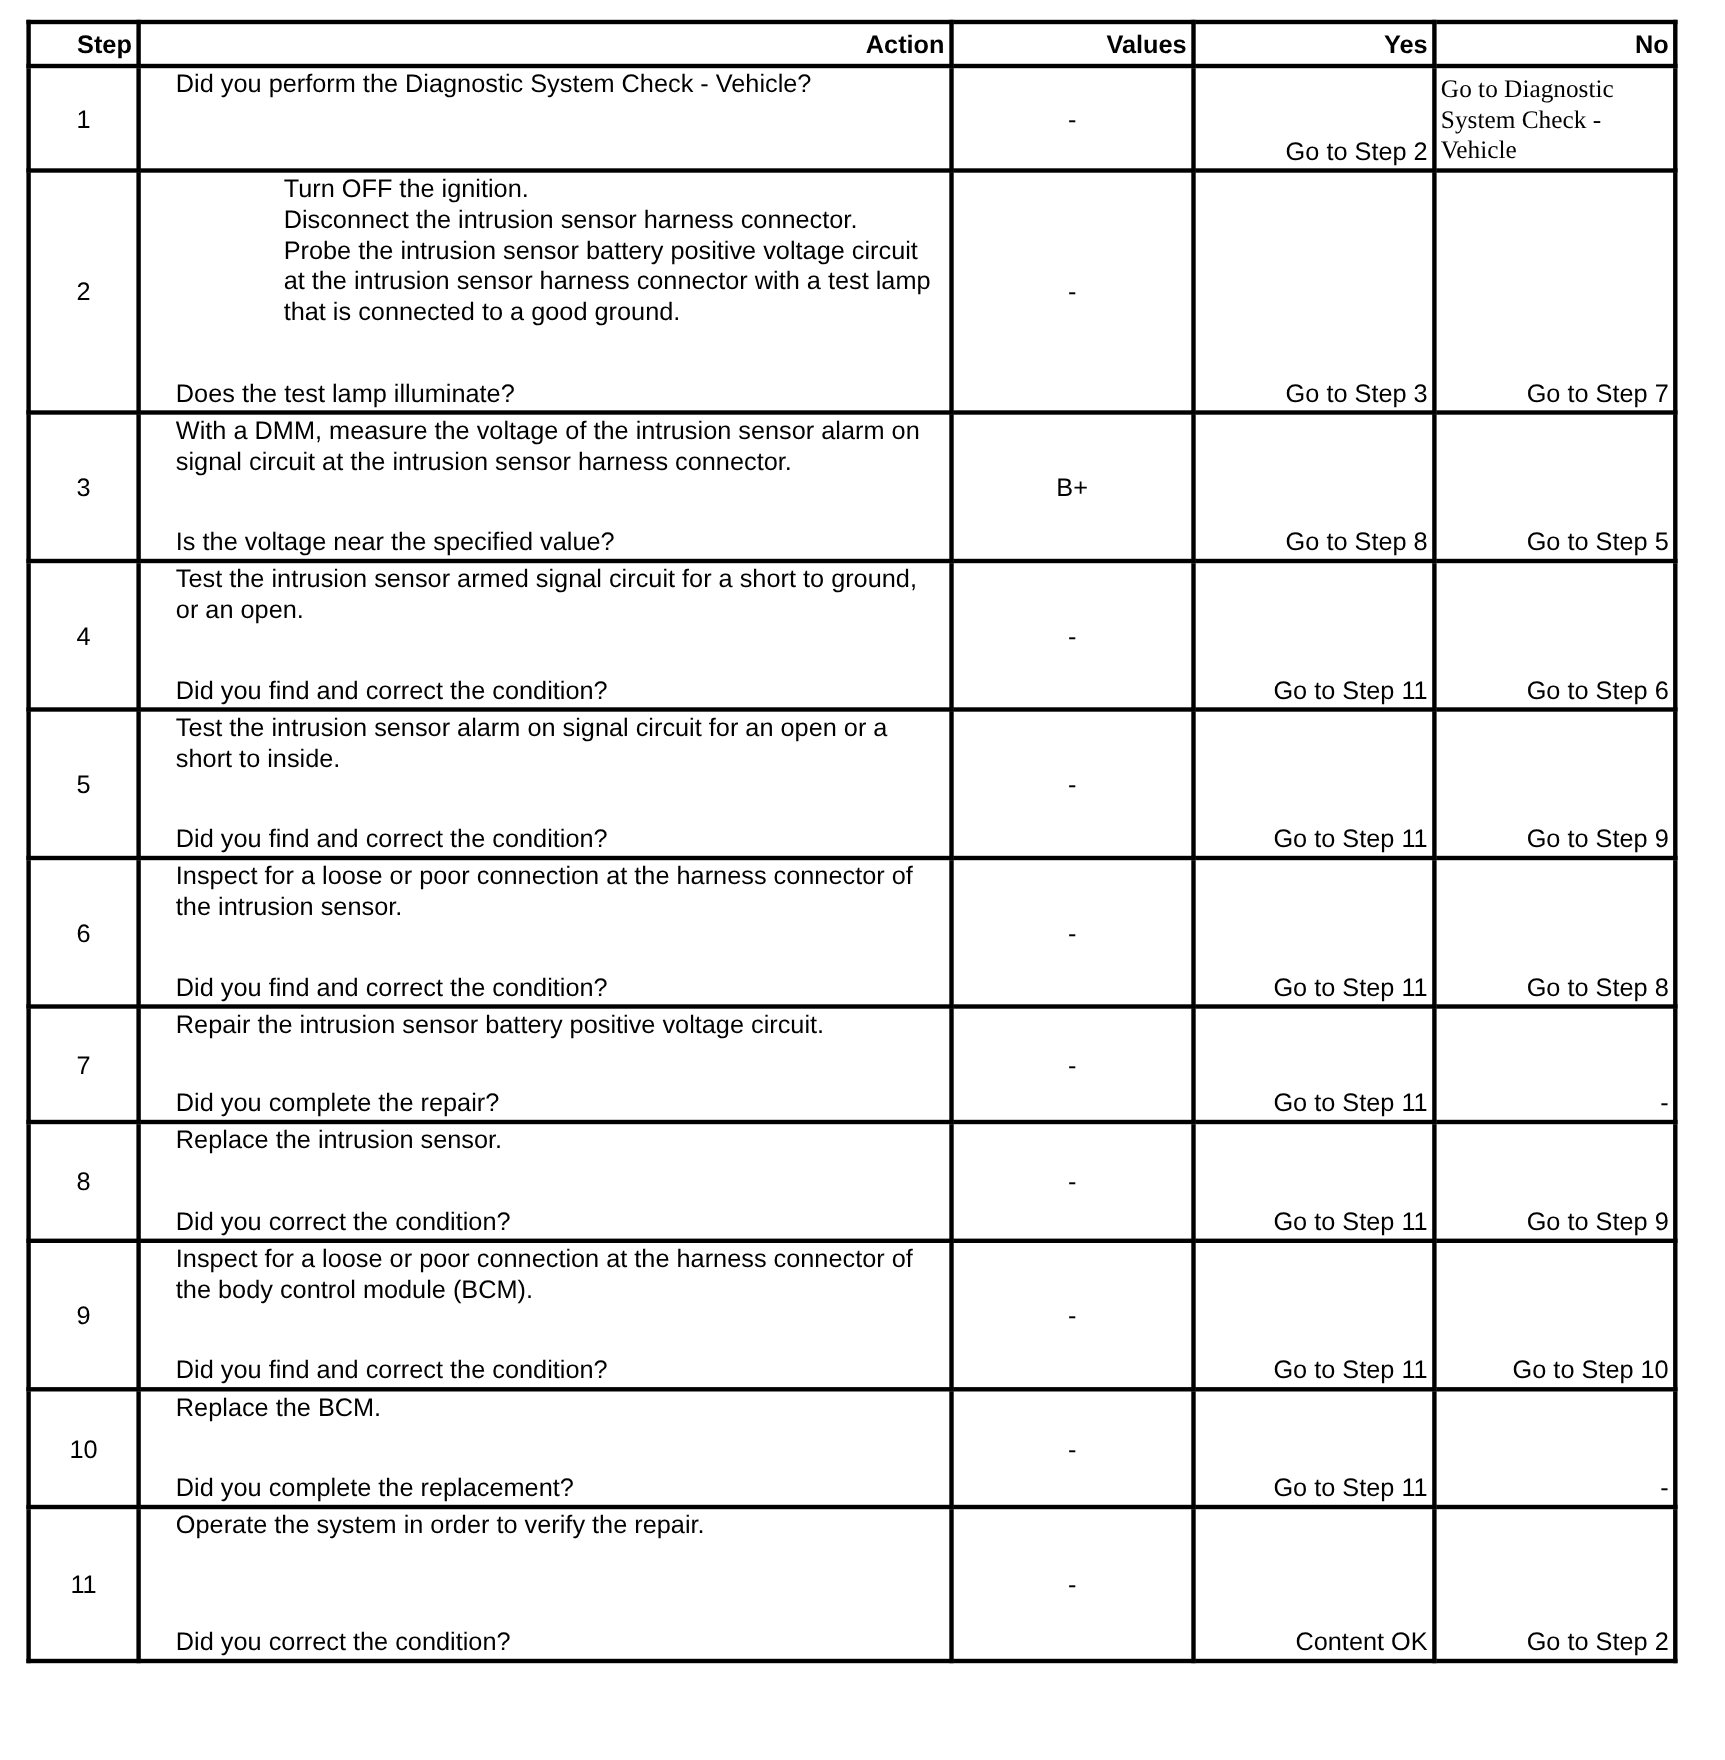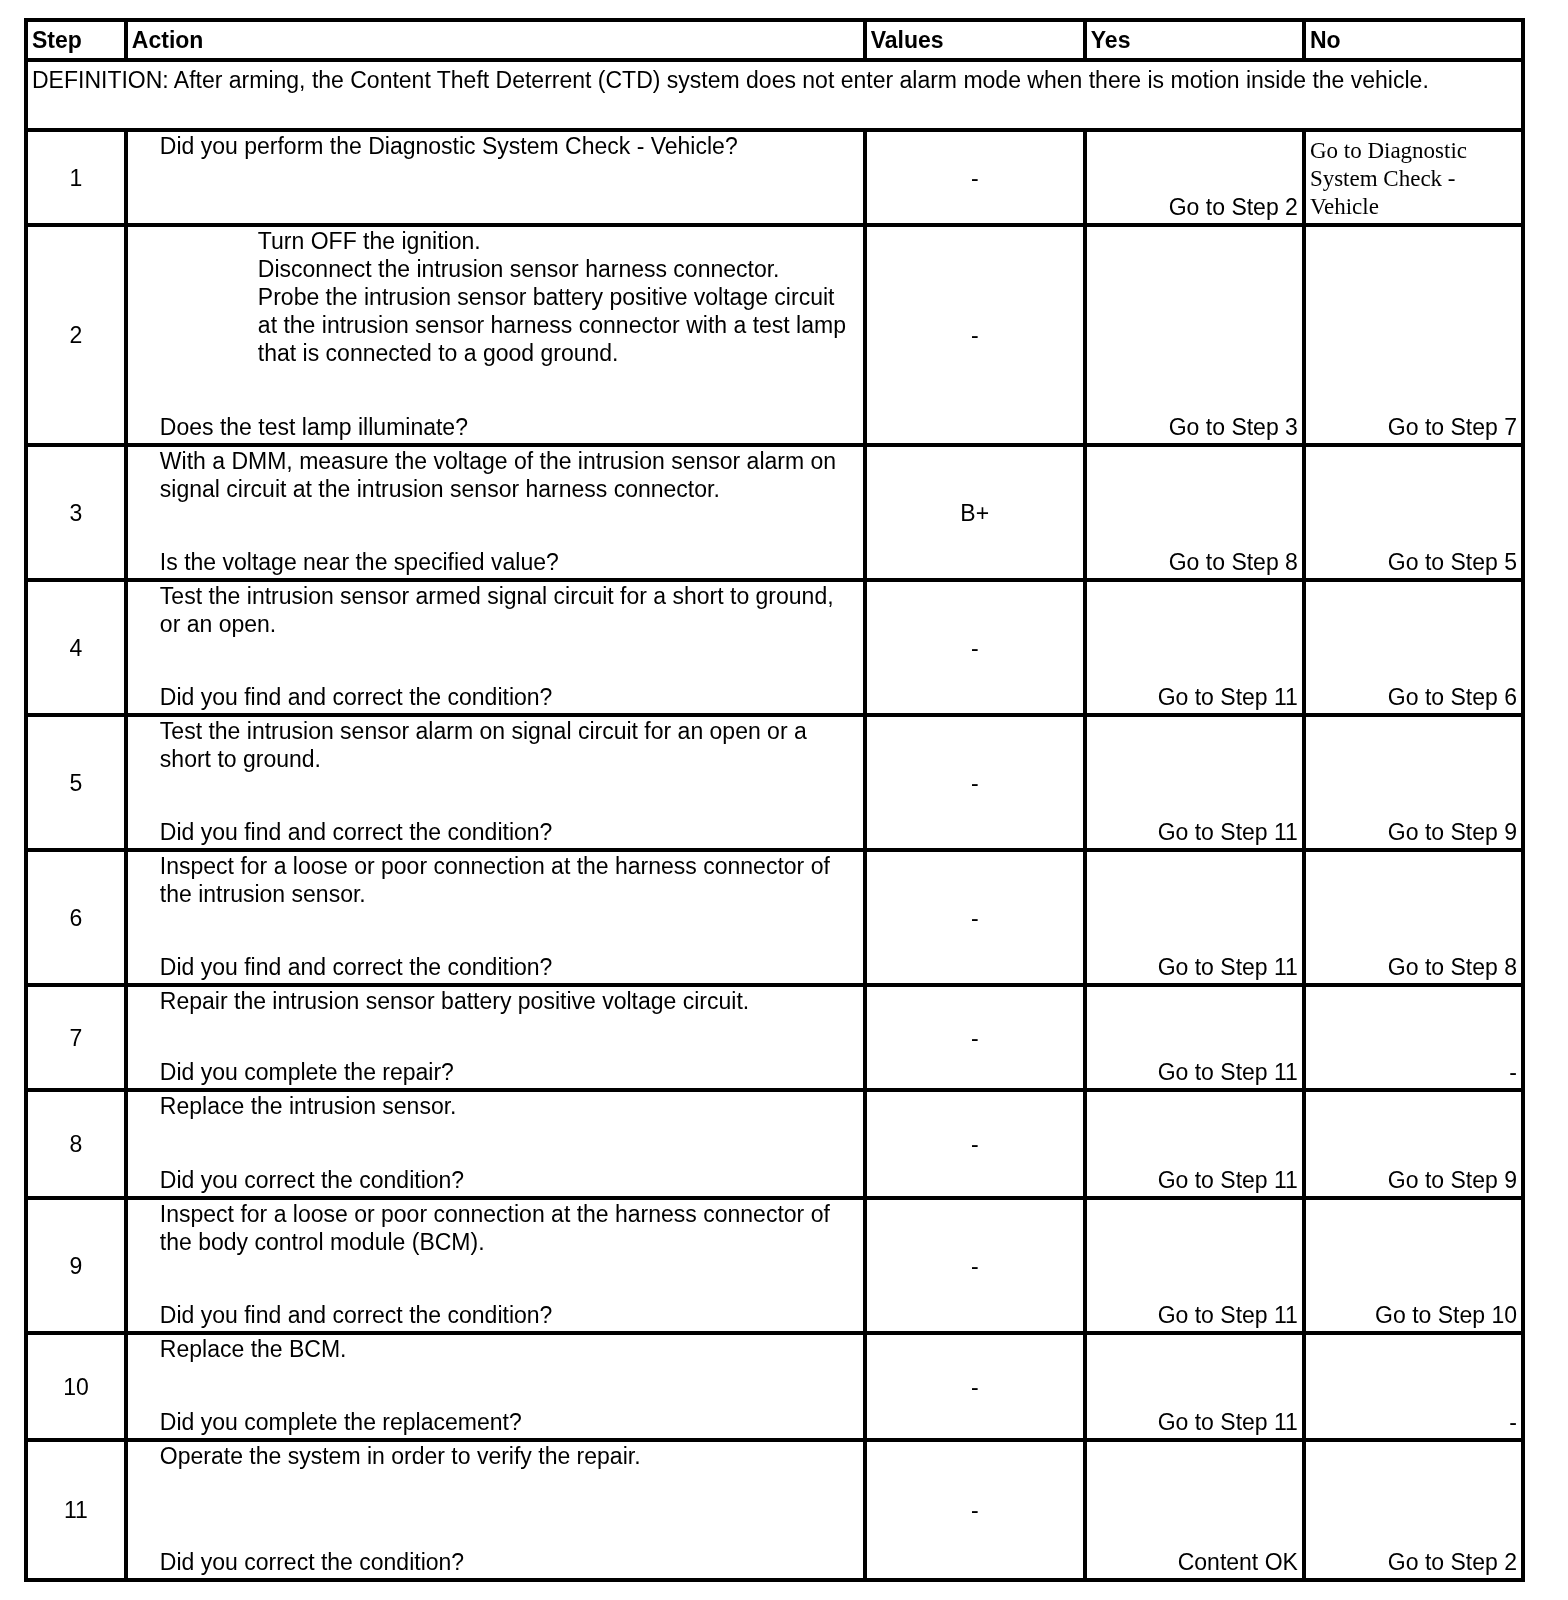--- a/index.html
+++ b/index.html
@@ -1,19 +1,19 @@
 <!DOCTYPE html>
 <html><head>
 <meta charset="utf-8">
 <style>
   html, body { margin:0; padding:0; background:#ffffff; }
   body { width:1568px; height:1600px; position:relative; font-family:"Liberation Sans", sans-serif; color:#000; }
   table { position:absolute; left:24px; top:18px; width:1501px; border-collapse:collapse; table-layout:fixed; font-size:23px; line-height:28px; }
   td, th { border:4px solid #000; padding:0 4px; vertical-align:top; }
-  th { font-weight:bold; height:36px; text-align:left; vertical-align:middle; }
+  th { font-weight:bold; height:36px; text-align:right; vertical-align:middle; }
   .c-step { text-align:center; vertical-align:middle; }
   .c-val { text-align:center; vertical-align:middle; }
   .c-yes, .c-no { text-align:right; vertical-align:bottom; padding-bottom:2px; }
   .c-no.wrap { text-align:left;font-family:Liberation Serif, serif; }
   .c-action { position:relative; }
   .act-wrap { display:flex; flex-direction:column; justify-content:space-between; height:100%;margin-left:28px; }
   .bullets { padding-left:98px; }
   .def { padding:4px 4px 2px 4px; text-align:left; }
 </style>
 </head>
@@ -30,23 +30,20 @@
   <thead>
     <tr>
       <th>Step</th>
       <th>Action</th>
       <th>Values</th>
       <th>Yes</th>
       <th>No</th>
     </tr>
   </thead>
   <tbody id="tbody">
-    <tr style="height:70px">
-      <td colspan="5" class="def">DEFINITION: After arming, the Content Theft Deterrent (CTD) system does not enter alarm mode when there is motion inside the vehicle.</td>
-    </tr>
   <tr style="height: 95px;">
         <td class="c-step">1</td>
         <td class="c-action">
           <div class="act-wrap" style="height:89px">
             <div>Did you perform the Diagnostic System Check - Vehicle?</div>
             <div></div>
           </div>
         </td>
         <td class="c-val">-</td>
         <td class="c-yes">Go to Step 2</td>
@@ -89,21 +86,21 @@
           </div>
         </td>
         <td class="c-val">-</td>
         <td class="c-yes">Go to Step 11</td>
         <td class="c-no">Go to Step 6</td>
       </tr>
       <tr style="height: 135px;">
         <td class="c-step">5</td>
         <td class="c-action">
           <div class="act-wrap" style="height:129px">
-            <div>Test the intrusion sensor alarm on signal circuit for an open or a short to ground.</div>
+            <div>Test the intrusion sensor alarm on signal circuit for an open or a short to inside.</div>
             <div>Did you find and correct the condition?</div>
           </div>
         </td>
         <td class="c-val">-</td>
         <td class="c-yes">Go to Step 11</td>
         <td class="c-no">Go to Step 9</td>
       </tr>
       <tr style="height: 135px;">
         <td class="c-step">6</td>
         <td class="c-action">

